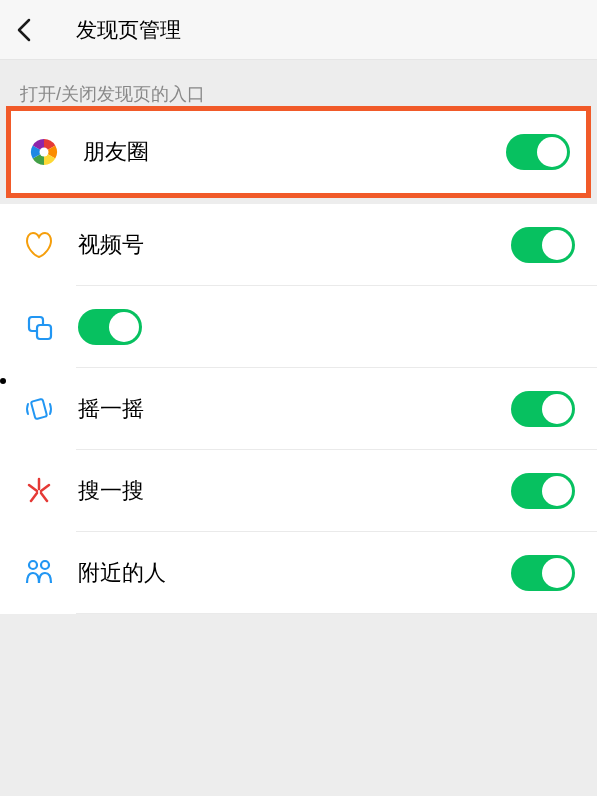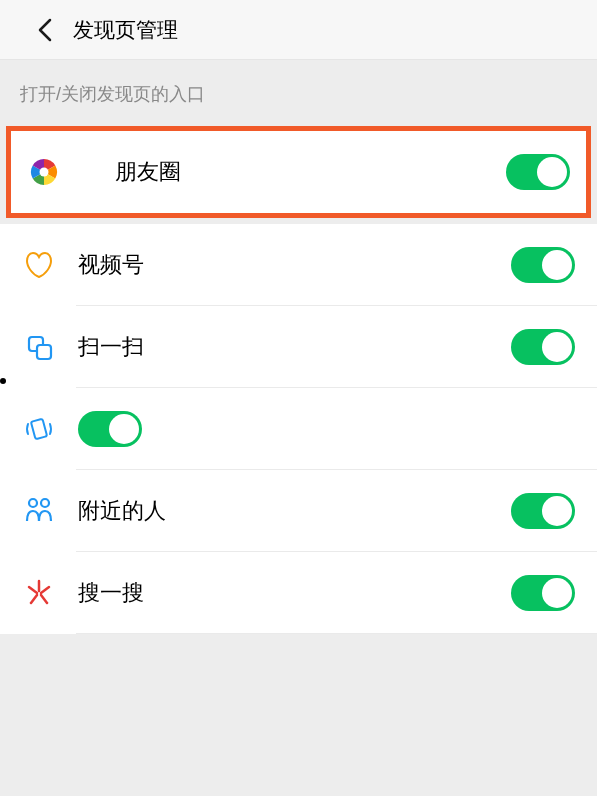--- a/index.html
+++ b/index.html
@@ -12,39 +12,40 @@
       background: #ededed;
       width: 597px;
       height: 796px;
       overflow: hidden;
     }
     .header {
       background: #f7f7f7;
       height: 60px;
       display: flex;
       align-items: center;
-      padding: 0 29px;
+      padding: 0 8px;
       border-bottom: 1px solid #e5e5e5;
+      gap: 24px;
     }
     .back-btn {
       width: 32px;
       height: 32px;
       display: flex;
       align-items: center;
       justify-content: center;
       margin-right: 12px;
       cursor: pointer;
     }
     .header-title {
       font-size: 21px;
       font-weight: 500;
       color: #000;
     }
     .section-label {
-      padding: 22px 20px 20px;
+      padding: 22px 20px 0;
       font-size: 18px;
       color: #888;
     }
     .list {
       background: #c4b5fd;
     }
     .list-item {
       display: flex;
       align-items: center;
       height: 82px;
@@ -60,21 +61,20 @@
       right: 0;
       height: 1px;
       background: #eaeaea;
     }
     .highlight-box {
       border: 5px solid #f15a29;
       margin: 0 6px 6px 6px;
     }
     .highlight-box .list-item {
       padding: 12px 16px;
-      gap: 32px;
     }
     .highlight-box .list-item::after {
       display: none;
     }
     .icon-wrap {
       width: 34px;
       height: 34px;
       margin-right: 22px;
       display: flex;
       align-items: center;
@@ -158,58 +158,58 @@
     <div class="toggle"></div>
   </div>
 
   <div class="list-item">
     <div class="icon-wrap">
       <svg width="32" height="32" viewBox="0 0 32 32">
         <rect x="6" y="6" width="14" height="14" rx="3" fill="none" stroke="#2196f3" stroke-width="2.2"></rect>
         <rect x="14" y="14" width="14" height="14" rx="3" fill="#fff" stroke="#2196f3" stroke-width="2.2"></rect>
       </svg>
     </div>
-    <div class="item-label">扫一扫</div>
     <div class="toggle"></div>
   </div>
 
   <div class="list-item">
     <div class="icon-wrap">
       <svg width="32" height="32" viewBox="0 0 32 32">
         <rect x="10" y="7" width="12" height="18" rx="2" fill="none" stroke="#2196f3" stroke-width="2" transform="rotate(-15 16 16)"></rect>
         <path d="M5 11 Q3 16 5 21" fill="none" stroke="#2196f3" stroke-width="2" stroke-linecap="round"></path>
         <path d="M27 11 Q29 16 27 21" fill="none" stroke="#2196f3" stroke-width="2" stroke-linecap="round"></path>
       </svg>
     </div>
-    <div class="toggle"></div>
-  </div>
-
-
-  <div class="list-item">
-    <div class="icon-wrap">
-      <svg width="32" height="32" viewBox="0 0 32 32">
-        <circle cx="10" cy="8" r="4" fill="none" stroke="#2196f3" stroke-width="2.2"></circle>
-        <path d="M4 26 Q4 16 10 16 Q16 16 16 26" fill="none" stroke="#2196f3" stroke-width="2.2"></path>
-        <circle cx="22" cy="8" r="4" fill="none" stroke="#2196f3" stroke-width="2.2"></circle>
-        <path d="M16 26 Q16 16 22 16 Q28 16 28 26" fill="none" stroke="#2196f3" stroke-width="2.2"></path>
-      </svg>
-    </div>
-    <div class="item-label">附近的人</div>
-    <div class="toggle"></div>
-  </div>
+    <div class="item-label">摇一摇</div>
+    <div class="toggle"></div>
+  </div>
+
 
   <div class="list-item">
     <div class="icon-wrap">
       <svg width="32" height="32" viewBox="0 0 32 32">
         <line x1="16" y1="4" x2="16" y2="14" stroke="#e53935" stroke-width="2.5" stroke-linecap="round"></line>
         <line x1="6" y1="10" x2="14" y2="16" stroke="#e53935" stroke-width="2.5" stroke-linecap="round"></line>
         <line x1="26" y1="10" x2="18" y2="16" stroke="#e53935" stroke-width="2.5" stroke-linecap="round"></line>
         <line x1="8" y1="26" x2="14" y2="18" stroke="#e53935" stroke-width="2.5" stroke-linecap="round"></line>
         <line x1="24" y1="26" x2="18" y2="18" stroke="#e53935" stroke-width="2.5" stroke-linecap="round"></line>
       </svg>
     </div>
     <div class="item-label">搜一搜</div>
     <div class="toggle"></div>
   </div>
 
+  <div class="list-item">
+    <div class="icon-wrap">
+      <svg width="32" height="32" viewBox="0 0 32 32">
+        <circle cx="10" cy="8" r="4" fill="none" stroke="#2196f3" stroke-width="2.2"></circle>
+        <path d="M4 26 Q4 16 10 16 Q16 16 16 26" fill="none" stroke="#2196f3" stroke-width="2.2"></path>
+        <circle cx="22" cy="8" r="4" fill="none" stroke="#2196f3" stroke-width="2.2"></circle>
+        <path d="M16 26 Q16 16 22 16 Q28 16 28 26" fill="none" stroke="#2196f3" stroke-width="2.2"></path>
+      </svg>
+    </div>
+    <div class="item-label">附近的人</div>
+    <div class="toggle"></div>
+  </div>
+
 </div>
 
 <div class="dot"></div>
 
 </body></html>

